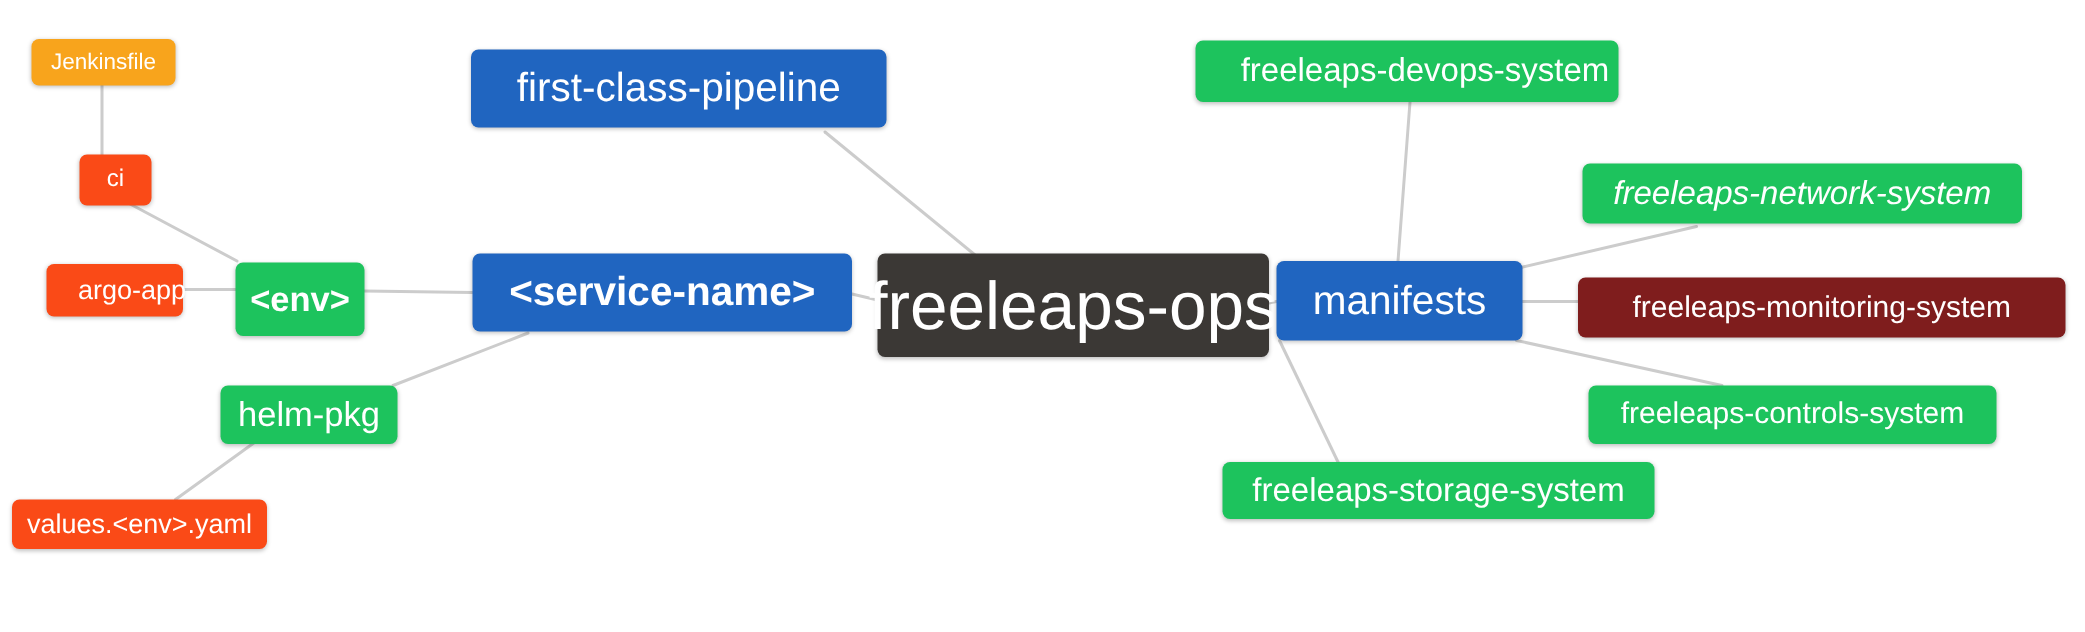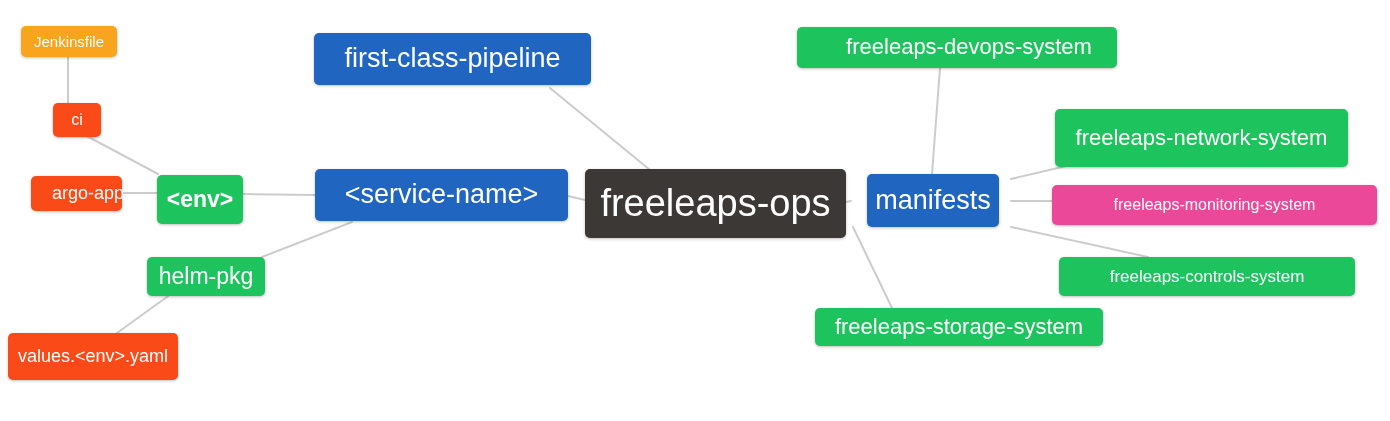--- a/index.html
+++ b/index.html
@@ -75,44 +75,44 @@
       </div>
       <div class="node" style="left: 31px; top: 176px; width: 91px; height: 35px; background: rgb(250, 74, 23); font-size: 18px; padding-left: 23px;">
         <span>argo-app</span>
       </div>
       <div class="node" style="left: 157px; top: 175px; width: 86px; height: 49px; background: rgb(29, 195, 93); font-size: 23px; font-weight: bold;">
         <span>&lt;env&gt;</span>
       </div>
       <div class="node" style="left: 147px; top: 257px; width: 118px; height: 39px; background: rgb(29, 195, 93); font-size: 23px;">
         <span>helm-pkg</span>
       </div>
-      <div class="node" style="left: 8px; top: 333px; width: 170px; height: 47px; background: rgb(250, 74, 23); font-size: 18px;">
+      <div class="node" style="left: 8px; top: 333px; width: 170px; height: 33px; background: rgb(250, 74, 23); font-size: 18px;">
         <span>values.&lt;env&gt;.yaml</span>
       </div>
       <div class="node" style="left: 314px; top: 33px; width: 277px; height: 52px; background: rgb(32, 101, 192); font-size: 27px;">
         <span>first-class-pipeline</span>
       </div>
-      <div class="node" style="left: 315px; top: 169px; width: 253px; height: 52px; background: rgb(32, 101, 192); font-size: 27px;">
+      <div class="node" style="left: 315px; top: 169px; width: 253px; height: 52px; background: rgb(32, 101, 192); font-size: 27px; font-weight: bold;">
         <span>&lt;service-name&gt;</span>
       </div>
-      <div class="node" style="left: 585px; top: 169px; width: 261px; height: 69px; background: rgb(59, 56, 53); font-size: 38px;">
+      <div class="node" style="left: 585px; top: 169px; width: 261px; height: 69px; background: rgb(59, 56, 53); font-size: 45px;">
         <span>freeleaps-ops</span>
       </div>
-      <div class="node" style="left: 851px; top: 174px; width: 132px; height: 53px; background: rgb(32, 101, 192); font-size: 27px; margin-left: 16px;">
+      <div class="node" style="left: 851px; top: 174px; width: 164px; height: 53px; background: rgb(32, 101, 192); font-size: 27px;">
         <span>manifests</span>
       </div>
-      <div class="node" style="left: 797px; top: 27px; width: 320px; height: 41px; background: rgb(29, 195, 93); font-size: 22px; padding-left: 24px;">
+      <div class="node" style="left: 797px; top: 27px; width: 282px; height: 41px; background: rgb(29, 195, 93); font-size: 22px; padding-left: 24px;">
         <span>freeleaps-devops-system</span>
       </div>
-      <div class="node" style="left: 1055px; top: 109px; width: 293px; height: 58px; background: rgb(29, 195, 93); font-size: 22px;">
+      <div class="node" style="left: 1055px; top: 109px; width: 293px; height: 40px; background: rgb(29, 195, 93); font-size: 22px; font-style: italic;">
         <span>freeleaps-network-system</span>
       </div>
-      <div class="node" style="left: 1052px; top: 185px; width: 325px; height: 40px; background: #ec4899; font-size: 16px;">
+      <div class="node" style="left: 1052px; top: 185px; width: 325px; height: 40px; background: #7f1d1d; font-size: 20px;">
         <span>freeleaps-monitoring-system</span>
       </div>
-      <div class="node" style="left: 1059px; top: 257px; width: 296px; height: 39px; background: rgb(29, 195, 93); font-size: 17px;">
+      <div class="node" style="left: 1059px; top: 257px; width: 272px; height: 39px; background: rgb(29, 195, 93); font-size: 20px;">
         <span>freeleaps-controls-system</span>
       </div>
       <div class="node" style="left: 815px; top: 308px; width: 288px; height: 38px; background: rgb(29, 195, 93); font-size: 22px;">
         <span>freeleaps-storage-system</span>
       </div>
     </div>
 </div>
 
 </body></html>

